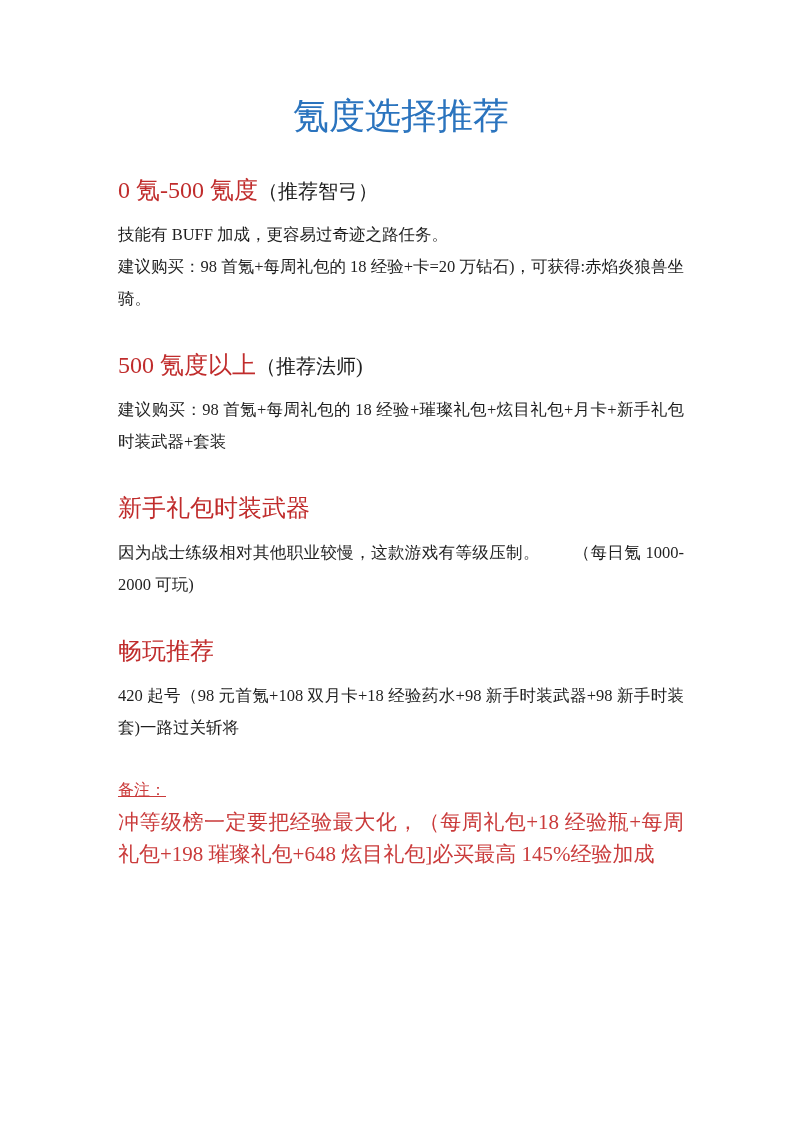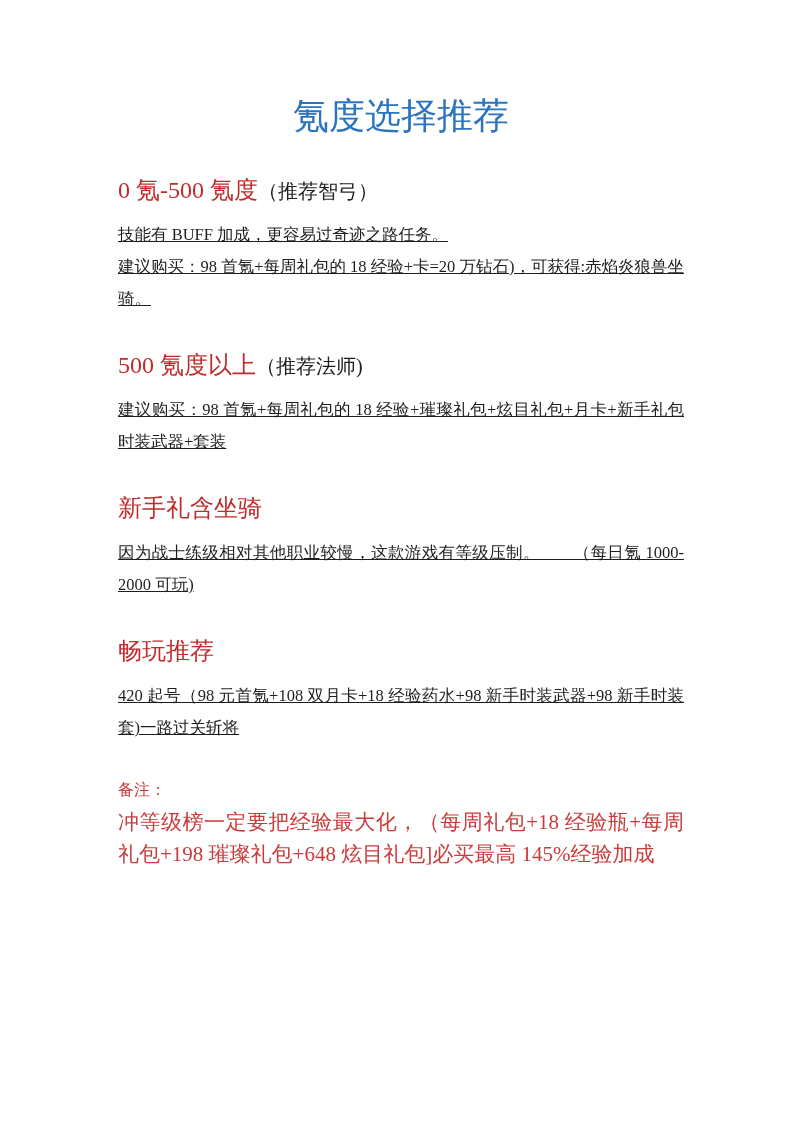--- a/index.html
+++ b/index.html
@@ -46,34 +46,34 @@
   .heading-black {
     color: #1e1e1e;
     font-size: 20px;
   }
   .section p {
     margin: 12px 0 0 0;
     font-size: 16.5px;
     line-height: 32px;
     text-align: justify;
     color: #1e1e1e;
-    text-decoration: underline;
   }
   .section p + p {
     margin-top: 0;
   }
   .note {
     margin-top: 30px;
     color: #ca3b3b;
   }
   .note-label {
     margin: 0;
     font-size: 16px;
     line-height: 32px;
     font-weight: normal;
+    text-decoration: underline;
   }
   .note p {
     margin: 0;
     font-size: 21px;
     line-height: 32px;
     text-align: justify;
   }
 </style>
 </head>
 <body>
@@ -91,21 +91,21 @@
 
     <div class="section">
       <h2 class="section-heading"><span class="heading-red">500 氪度以上</span><span class="heading-black">（推荐法师)</span></h2>
       <p>建议购买：98 首氪+每周礼包的 18 经验+璀璨礼包+炫目礼包+月卡+新手礼包时装武器+套装</p>
     </div>
 
     <div class="section">
     </div>
 
     <div class="section">
-      <h2 class="section-heading"><span class="heading-red">新手礼含坐骑</span><span class="heading-black"></span></h2>
+      <h2 class="section-heading"><span class="heading-red">新手礼包时装武器</span><span class="heading-black"></span></h2>
       <p>因为战士练级相对其他职业较慢，这款游戏有等级压制。　　（每日氪 1000-2000 可玩)</p>
     </div>
 
     <div class="section">
       <h2 class="section-heading"><span class="heading-red">畅玩推荐</span><span class="heading-black"></span></h2>
       <p>420 起号（98 元首氪+108 双月卡+18 经验药水+98 新手时装武器+98 新手时装套)一路过关斩将</p>
     </div>
 
     <div class="note">
       <h3 class="note-label">备注：</h3>

